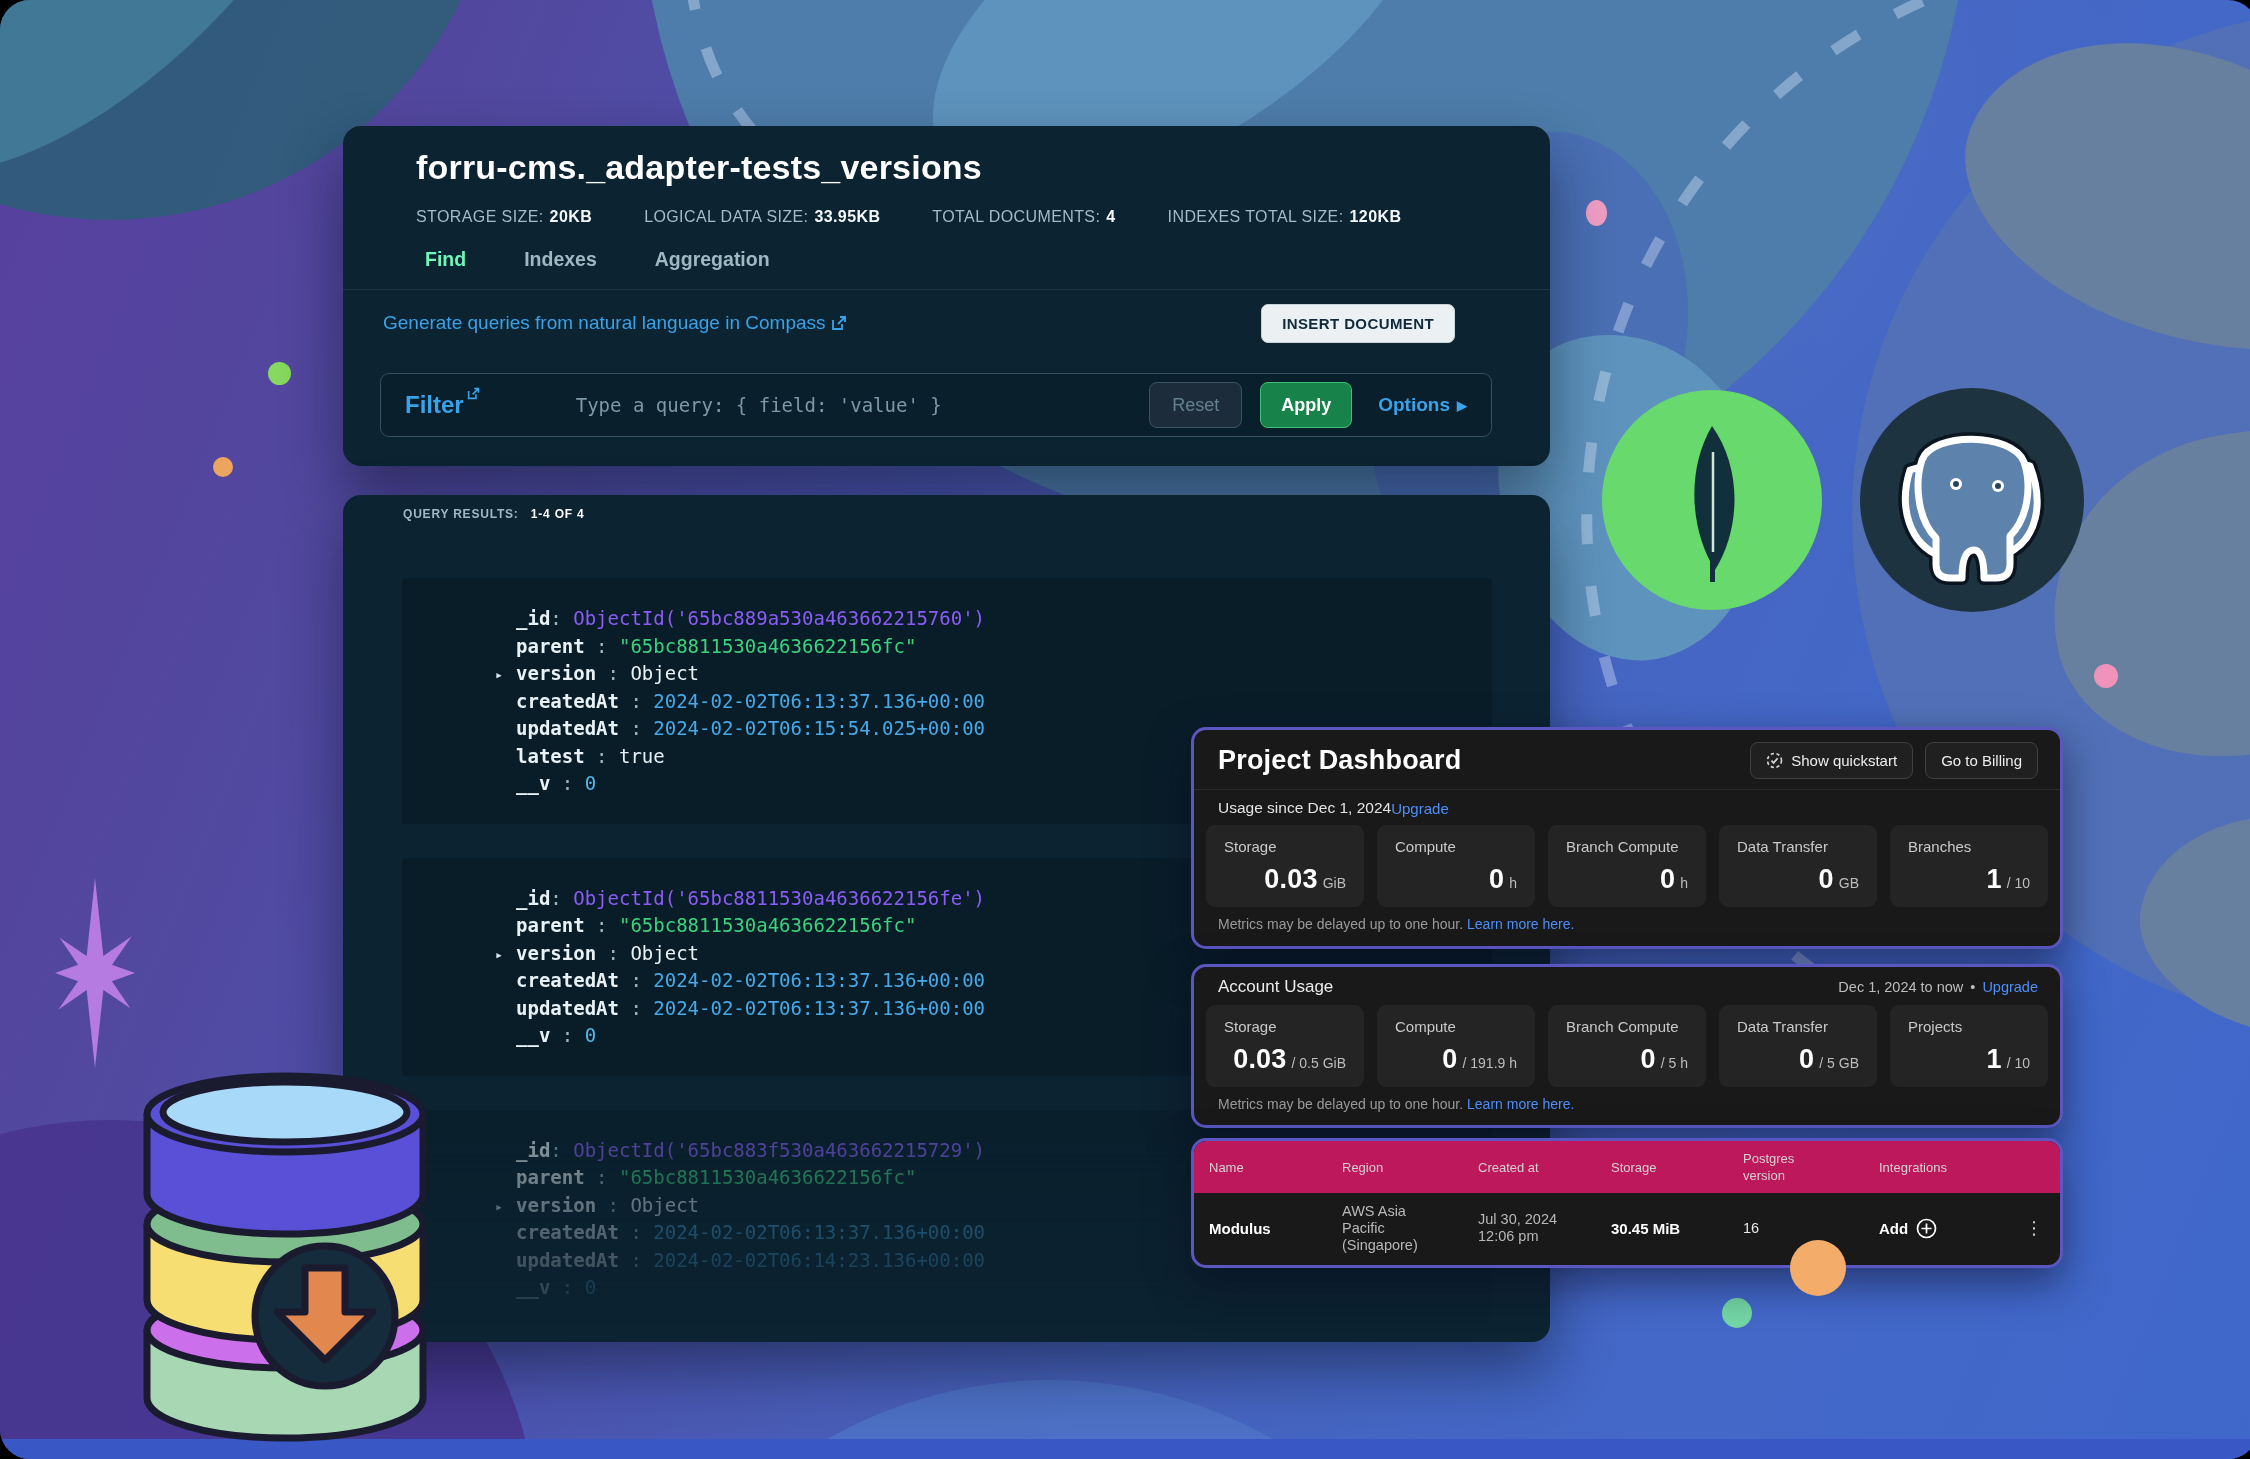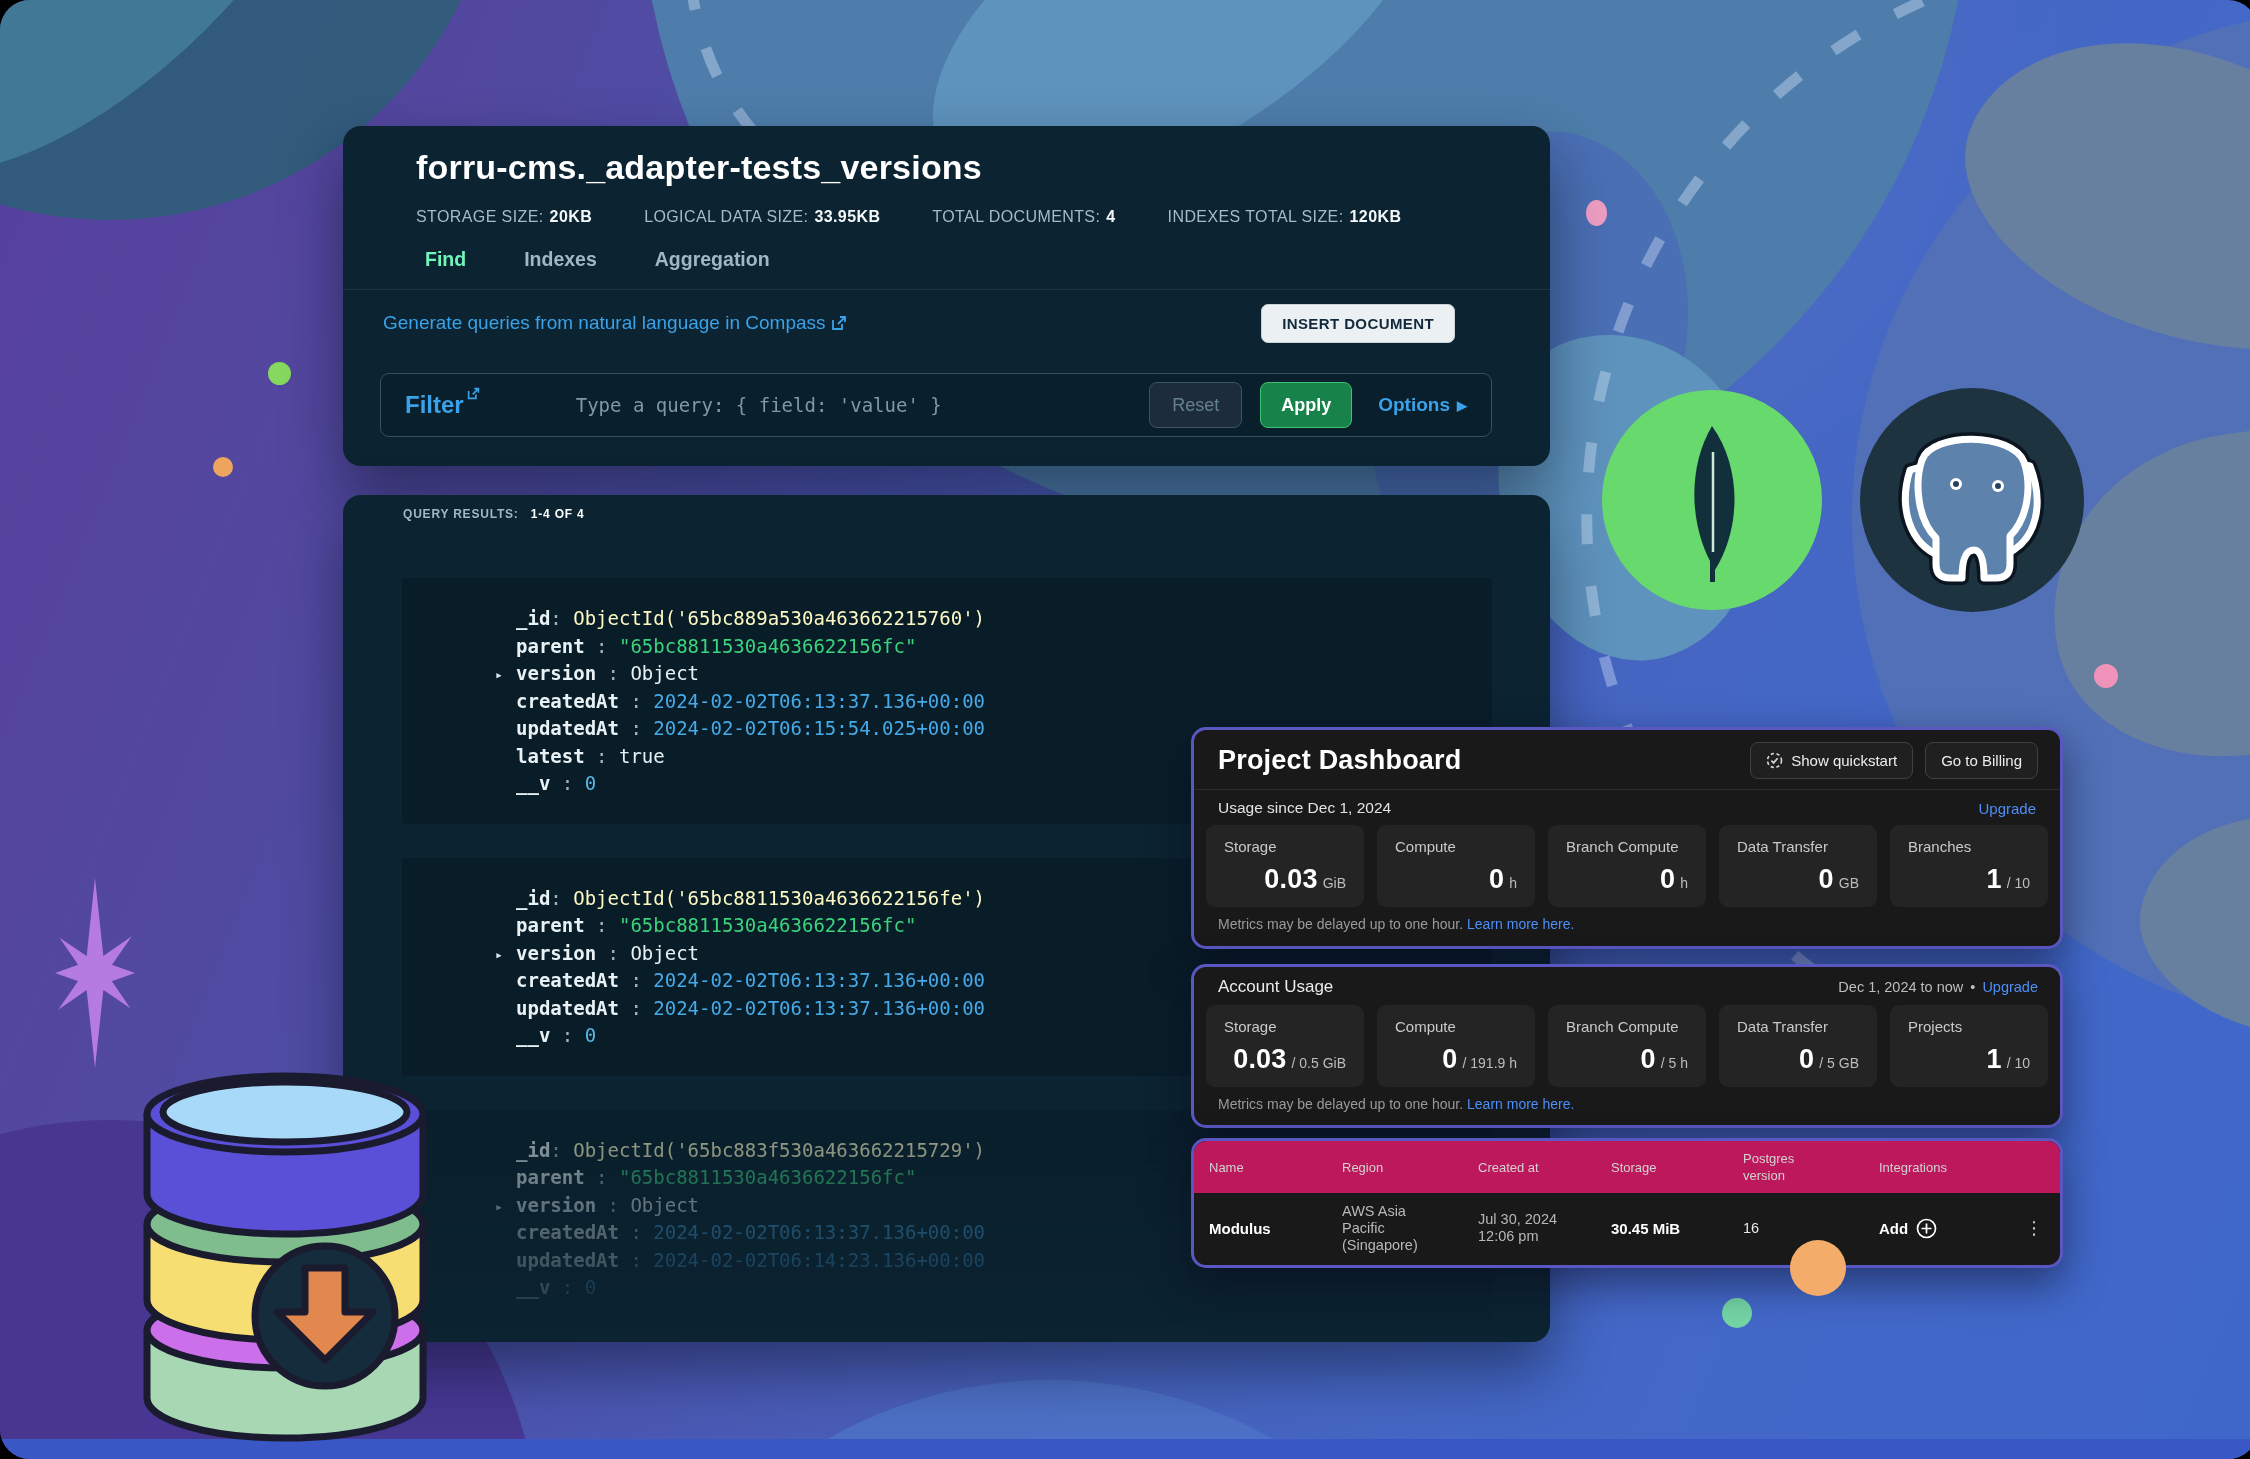--- a/index.html
+++ b/index.html
@@ -54,42 +54,42 @@
   .docs{position:absolute;left:59px;top:83px;width:1090px;height:747px;overflow:hidden;
     display:flex;flex-direction:column;gap:34px;}
   .doc{background:#091d29;border-radius:4px;padding:27px 30px 26px 114px;position:relative;
     font-family:"DejaVu Sans Mono", monospace;font-size:19px;line-height:27.5px;flex:0 0 auto;}
   .doc.faded{opacity:.55;-webkit-mask-image:linear-gradient(to bottom,rgba(0,0,0,1) 15%,rgba(0,0,0,.12) 100%);
     mask-image:linear-gradient(to bottom,rgba(0,0,0,1) 15%,rgba(0,0,0,.12) 100%);}
   .doc-line{position:relative;white-space:pre;}
   .doc-arrow{position:absolute;left:-21px;top:1px;font-size:13px;color:#d7e5ec;cursor:default;}
   .k{color:#e8f1f4;font-weight:bold;}
   .sep{color:#9fb4bd;}
-  .v-objectid{color:#fef9c3;}
+  .v-objectid{color:#8b5cf6;}
   .v-string{color:#3bd47d;}
   .v-date{color:#46a9e8;}
   .v-object{color:#e8f1f4;}
   .v-bool{color:#e3f0f5;}
   .v-number{color:#58b8ea;}
 
   
   .dash{position:absolute;left:1191px;width:872px;background:#191919;border-radius:15px;
     border:3px solid rgba(102,97,224,.85);box-sizing:border-box;z-index:20;color:#e8e8e8;
     box-shadow:0 16px 40px rgba(10,10,30,.5);}
   .dash1{top:727px;height:222px;}
   .dash2{top:964px;height:164px;}
   .dash3{top:1138px;height:130px;}
 
   .dash-head{display:flex;align-items:center;justify-content:space-between;padding:12px 22px 10px 24px;}
   .dash-title{font-size:27px;font-weight:bold;color:#fff;letter-spacing:.2px;}
   .dash-btns{display:flex;gap:12px;}
   .dash-btn{height:35px;padding:0 15px;background:#202020;border:1px solid #404040;border-radius:8px;
     font-size:15px;color:#ededed;display:flex;align-items:center;gap:8px;}
   .dash-div{height:1px;background:#2c2c2c;}
-  .usage-row{display:flex;align-items:center;justify-content:space-between;padding:9px 24px 8px 24px;}
+  .usage-row{display:flex;align-items:center;padding:9px 24px 8px 24px;}
   .usage-heading{font-size:15.5px;color:#e3e3e3;}
   .link-blue{color:#4d8ef7;font-size:15px;}
   .cards{display:flex;gap:13px;padding:0 12px;}
   .card{flex:1;background:#242424;border-radius:9px;padding:13px 18px 12px 18px;height:82px;box-sizing:border-box;}
   .card .clbl{font-size:15px;color:#c9c9c9;}
   .card .cval{margin-top:9px;display:flex;align-items:baseline;justify-content:flex-end;}
   .card .big{font-size:27px;font-weight:bold;color:#fff;letter-spacing:.2px;}
   .card .unit{font-size:14px;color:#bdbdbd;margin-left:5px;}
   .note{padding:9px 24px 0 24px;font-size:14px;color:#9a9a9a;}
   .acct-head{display:flex;align-items:center;justify-content:space-between;padding:10px 22px 8px 24px;}

